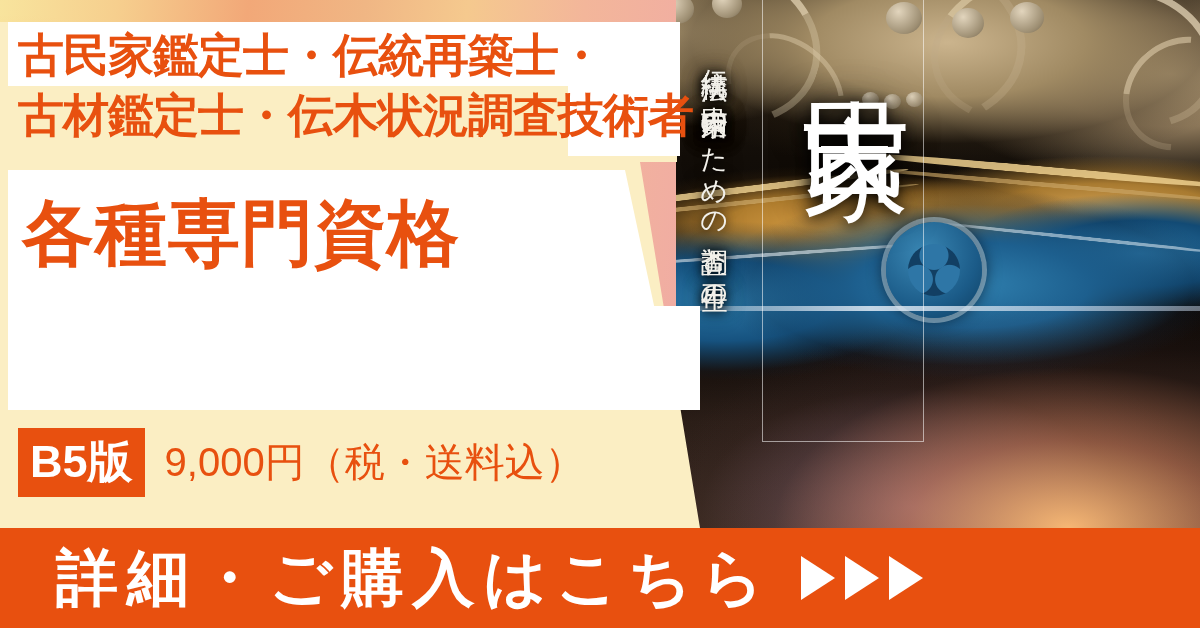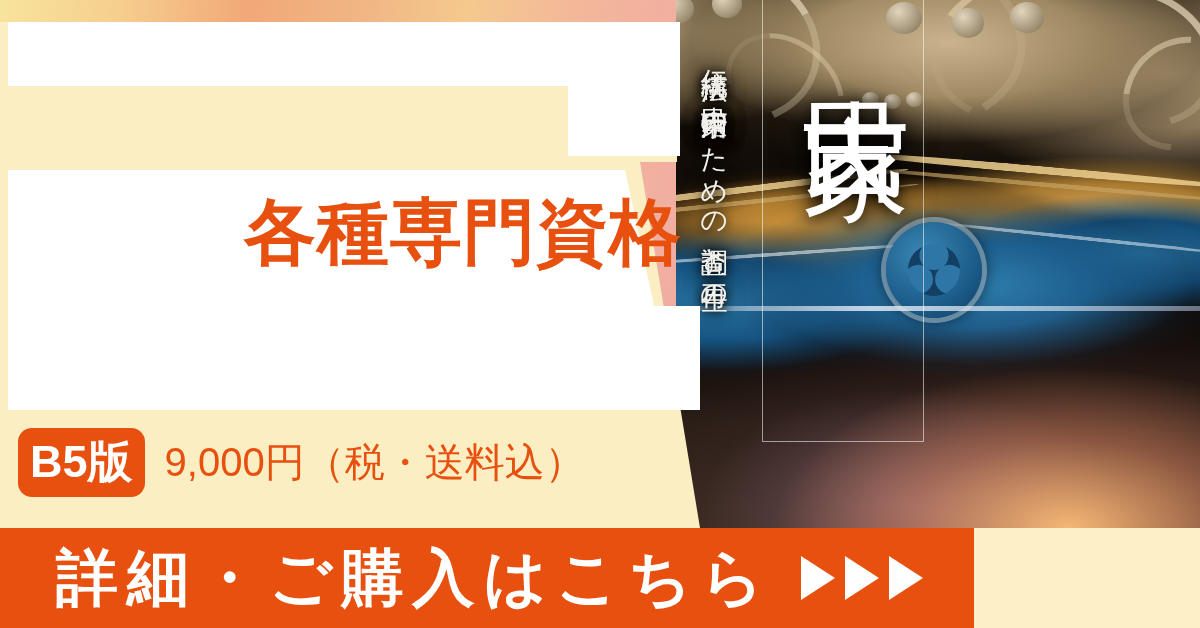--- a/index.html
+++ b/index.html
@@ -130,42 +130,42 @@
     font-size:46px;line-height:1.30;font-weight:700;
     letter-spacing:-1px;white-space:nowrap;
   }
   .headline div{display:block;}
 
   .subhead{
     position:absolute;left:22px;top:182px;width:660px;
     color:#E8500F;font-weight:700;
     font-size:72px;line-height:1.44;letter-spacing:1px;white-space:nowrap;
   }
-  .subhead .l1{display:block;text-align:right;font-family:Liberation Serif, serif;}
+  .subhead .l1{display:block;text-align:left;}
   .subhead .l2{display:block;text-align:left;padding-left:152px;}
 
   .price-row{
     position:absolute;left:18px;top:427px;height:70px;
     display:flex;align-items:center;gap:20px;
   }
   .badge{
     background:#E8500F;color:#fff;
     font-size:45px;font-weight:700;line-height:1;
     padding:11px 12px 13px;letter-spacing:0;
     display:flex;align-items:center;justify-content:center;
-    min-width:118px;box-sizing:border-box;border-radius:14px;
+    min-width:118px;box-sizing:border-box;
   }
   .price{
     color:#E8500F;font-size:40px;font-weight:400;line-height:1;
     letter-spacing:0;white-space:nowrap;
   }
 
   
   .cta{
-    position:absolute;left:0;top:528px;width:974px;height:100px;
+    position:absolute;left:0;top:528px;width:1200px;height:100px;
     background:#E8500F;
     display:flex;align-items:center;
   }
   .cta-label{
     color:#fff;font-size:62px;font-weight:700;line-height:1;
     letter-spacing:9px;margin-left:56px;white-space:nowrap;
   }
   .cta-arrows{display:flex;align-items:center;gap:10px;margin-left:28px;}
   .arrow{
     width:0;height:0;
@@ -214,20 +214,24 @@
     <div class="cover-sub">伝統構法　古民家活用のための調査と再生の</div>
   </div>
 
   <div class="left-field"></div>
   <div class="cream-wedge"></div>
 
   <div class="panel panel-top"></div>
   <div class="panel panel-mid"></div>
   <div class="panel panel-mid2"></div>
 
+  <div class="headline">
+    <div>古民家鑑定士・伝統再築士・</div>
+    <div>古材鑑定士・伝木状況調査技術者</div>
+  </div>
 
   <div class="subhead">
     <span class="l1">各種専門資格</span>
   </div>
 
   <div class="price-row">
     <div class="badge">B5版</div>
     <div class="price">9,000円（税・送料込）</div>
   </div>
 

